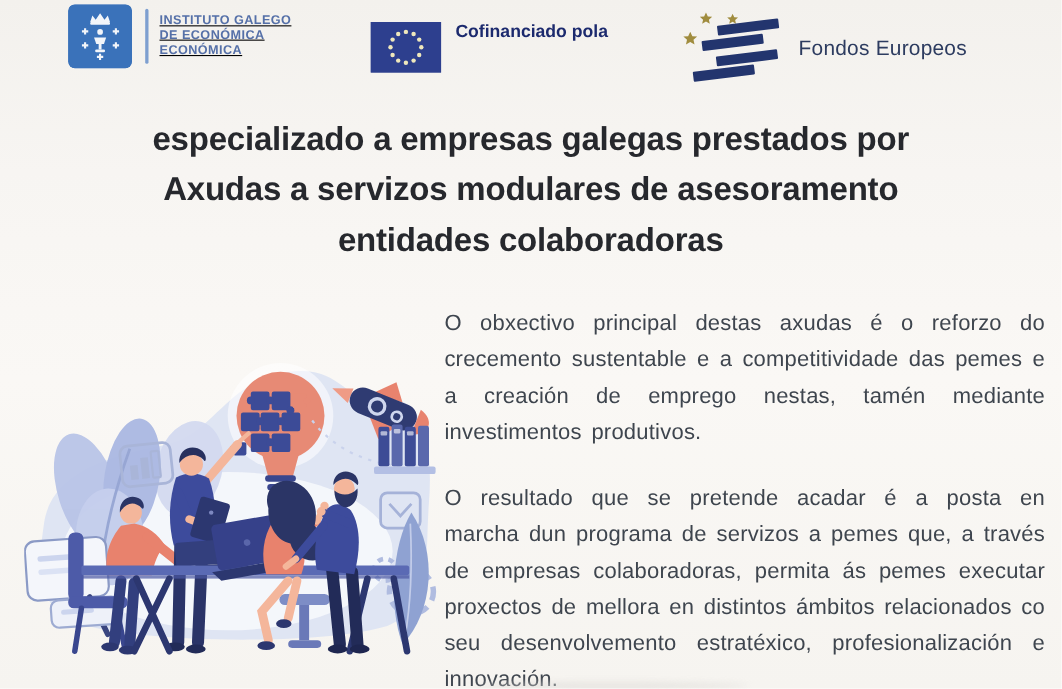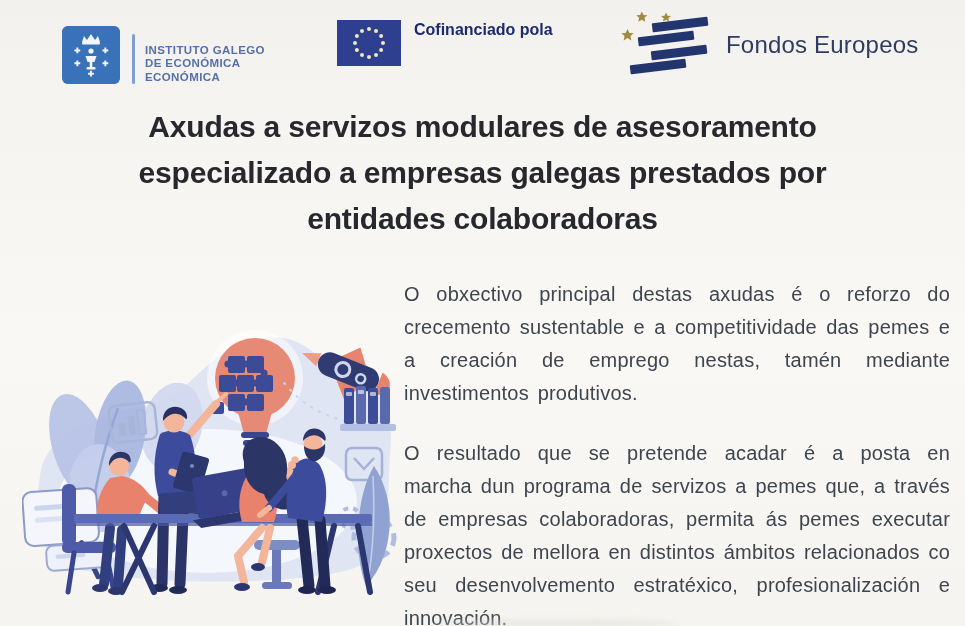--- a/index.html
+++ b/index.html
@@ -3,29 +3,29 @@
 <meta charset="utf-8">
 <style>
   html,body{margin:0;padding:0;}
   body{
     width:965px;height:626px;position:relative;overflow:hidden;
     font-family:"Liberation Sans",sans-serif;
     background:linear-gradient(180deg,#f3f1ed 0%,#f7f5f2 25%,#faf8f5 55%,#f6f4f0 100%);
   }
   
   .header{position:absolute;left:0;top:0;width:965px;height:95px;}
-  .logo-igape{position:absolute;left:62px;top:26px;display:flex;align-items:flex-end;}
+  .logo-igape{position:absolute;left:62px;top:4px;display:flex;align-items:center;text-decoration:underline;}
   .igape-crest{width:58px;height:58px;border-radius:6px;background:#3a72ba;display:block;}
   .igape-sep{width:3px;height:50px;background:#7e9fd0;margin:0 10px 0 12px;border-radius:2px;}
   .igape-text{color:#5570a8;font-weight:bold;font-size:11.5px;line-height:13.5px;letter-spacing:.4px;}
   .logo-eu{position:absolute;left:337px;top:20px;display:flex;}
   .eu-flag{width:64px;height:46px;display:block;background:#2d3f8e;}
   .eu-text{margin-left:13px;color:#1c2a6e;font-weight:bold;font-size:16px;line-height:20px;}
   .logo-fondos{position:absolute;left:618px;top:8px;display:flex;align-items:center;}
-  .fondos-text{margin-left:14px;color:#2d3c60;font-size:24px;letter-spacing:.2px;}
+  .fondos-text{margin-left:14px;color:#2d3c60;font-size:19px;letter-spacing:.2px;}
   
   .title{
     position:absolute;left:0;top:104px;width:965px;text-align:center;
     color:#26282d;font-weight:bold;font-size:30px;line-height:46px;letter-spacing:-.2px;
   }
   .title span{display:block;}
   
   .illustration{position:absolute;left:22px;top:316px;width:376px;height:292px;}
   .copy{position:absolute;left:404px;top:278px;width:546px;color:#3e454e;
         font-size:20px;line-height:33px;text-align:justify;word-spacing:3px;letter-spacing:.2px;}
@@ -101,22 +101,22 @@
         <rect x="20" y="26" width="56" height="9" rx="1" transform="rotate(-7 48 30)"></rect>
         <rect x="33" y="40" width="56" height="9" rx="1" transform="rotate(-7 61 44)"></rect>
         <rect x="12" y="54" width="56" height="9" rx="1" transform="rotate(-7 40 58)"></rect>
       </g>
     </svg>
     <div class="fondos-text">Fondos Europeos</div>
   </div>
 </div>
 
 <h1 class="title" style="margin:0;">
+  <span>especializado a empresas galegas prestados por</span>
   <span>Axudas a servizos modulares de asesoramento</span>
-  <span>especializado a empresas galegas prestados por</span>
   <span>entidades colaboradoras</span>
 </h1>
 
 <svg class="illustration" viewBox="0 0 376 292">
 
   <path d="M18 160 C 25 108, 92 96, 130 88 C 172 79, 184 30, 240 22 C 292 15, 292 56, 331 48
            C 362 43, 372 90, 368 140 C 364 196, 372 236, 330 253 C 268 272, 92 268, 48 250
            C 10 234, 12 202, 18 160 Z" fill="#dfe5f3"></path>
   <ellipse cx="185" cy="185" rx="150" ry="72" fill="#fbfcfe" opacity="0.75"></ellipse>
 

